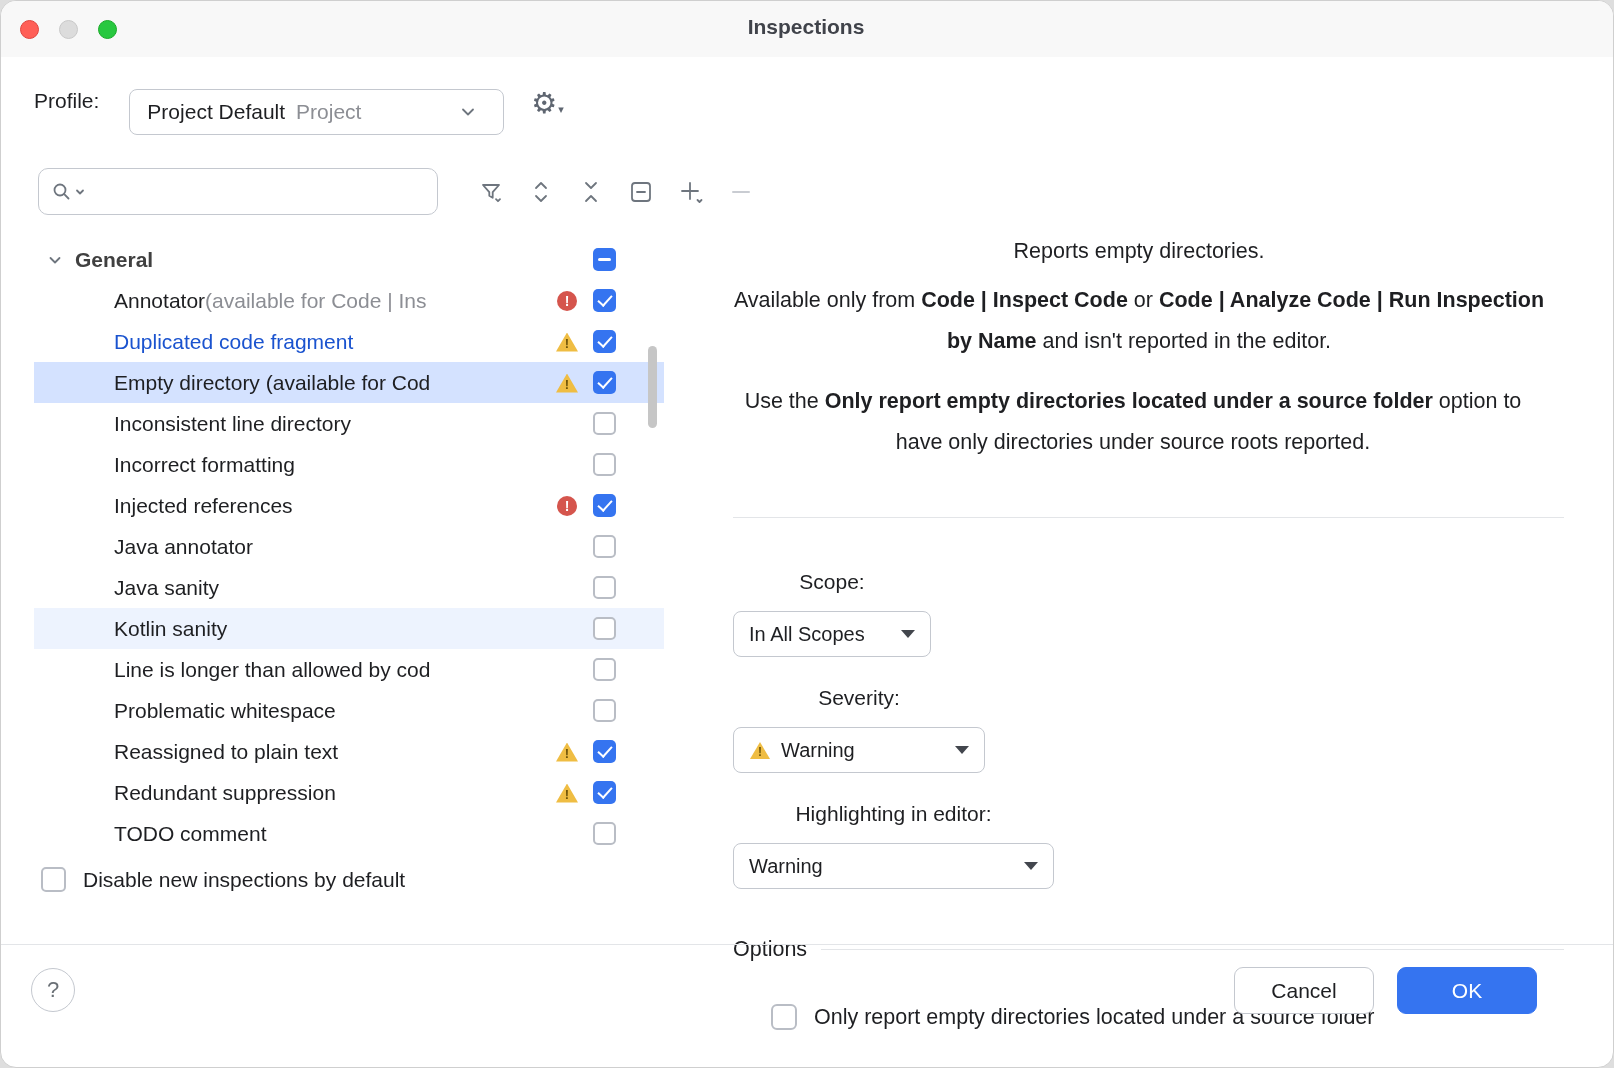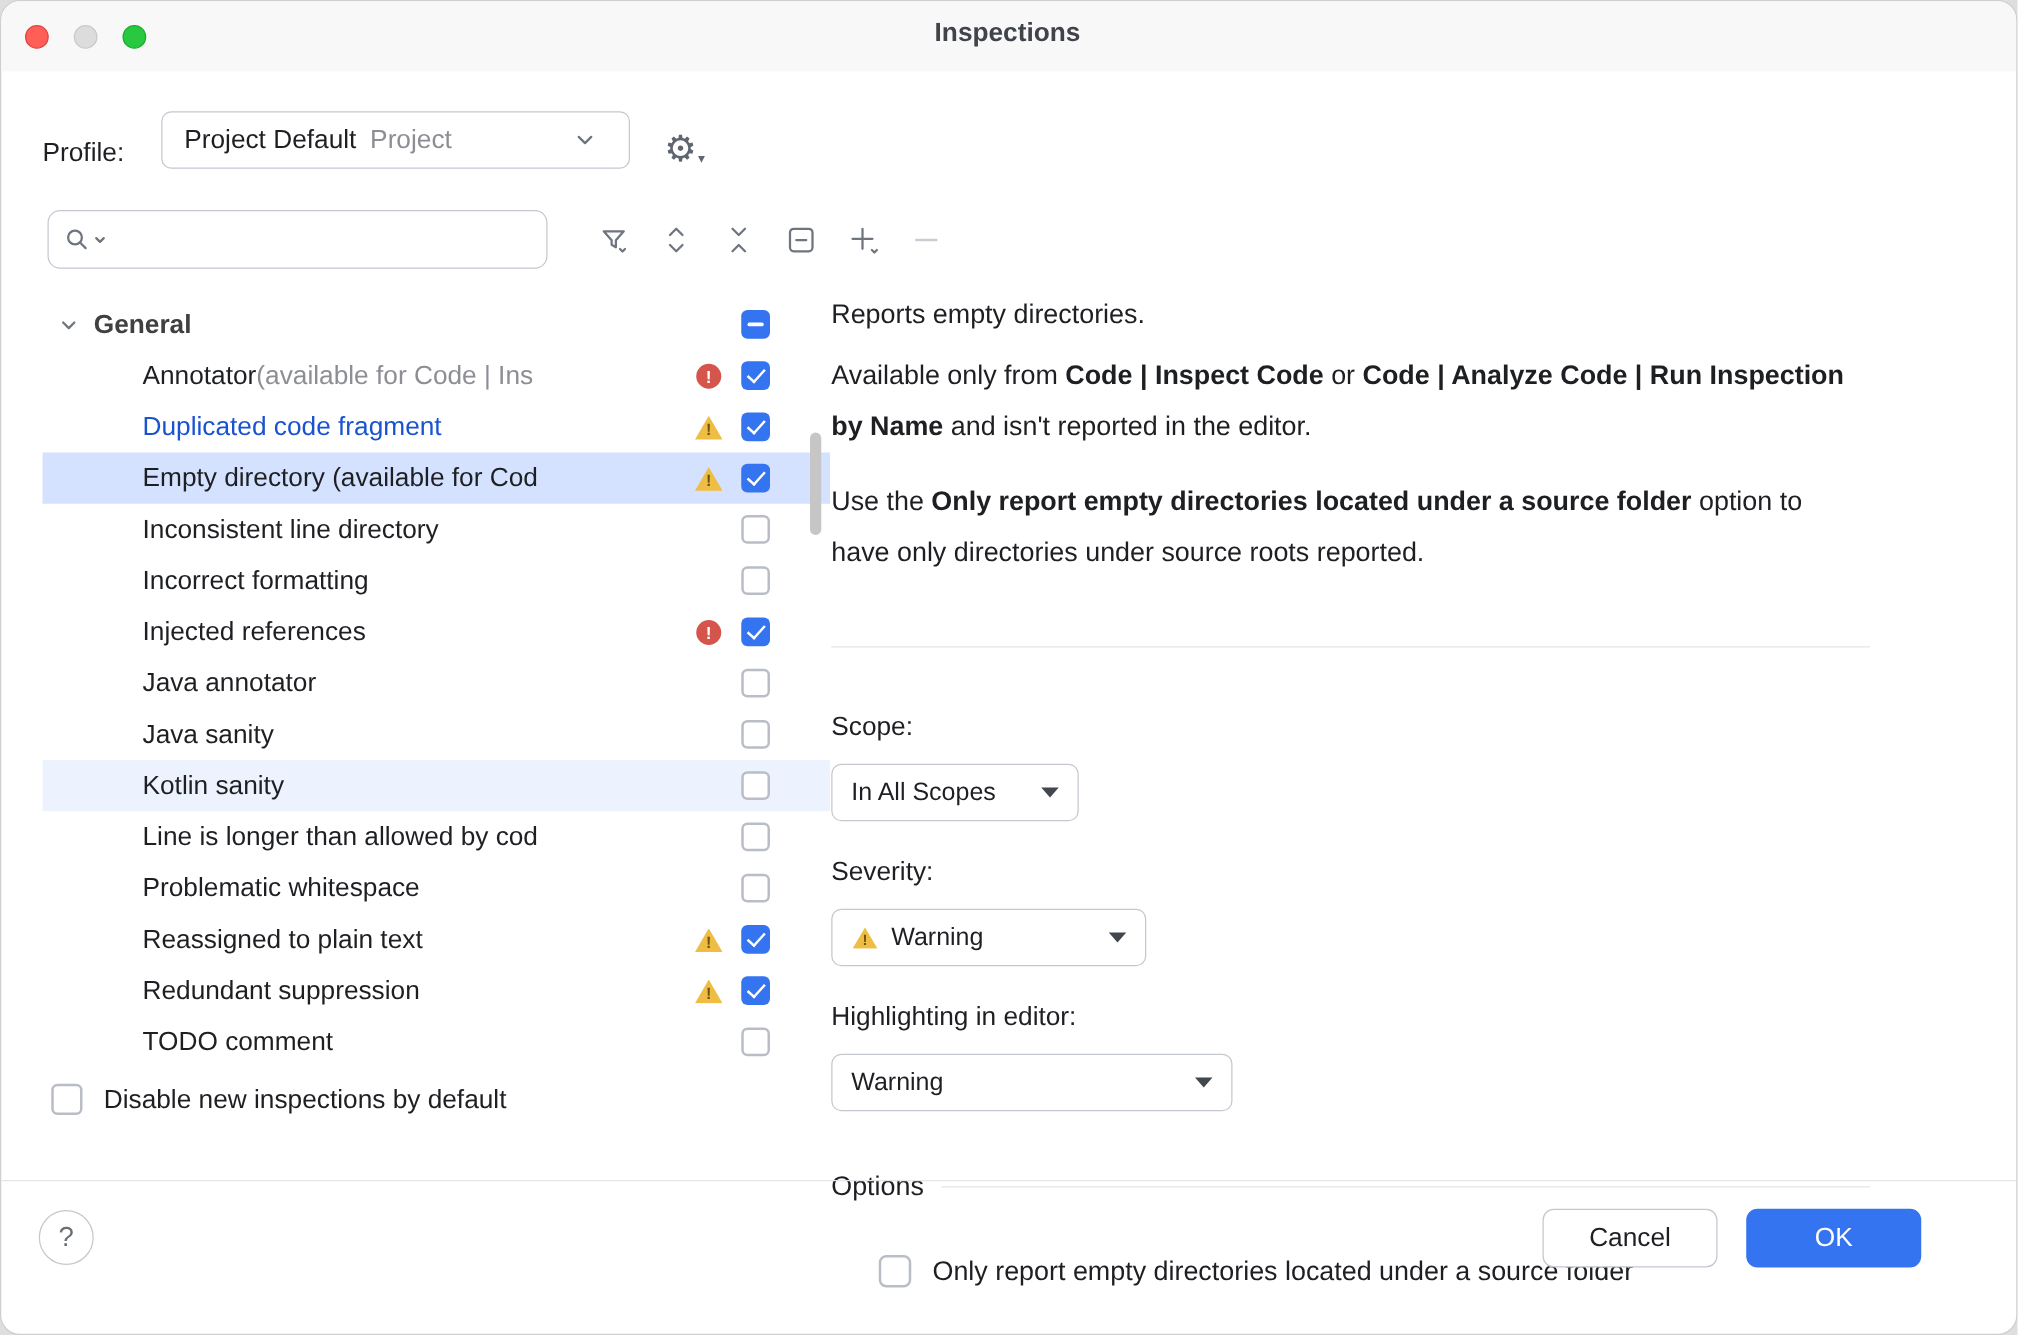--- a/index.html
+++ b/index.html
@@ -16,21 +16,21 @@
   }
   
   .titlebar { position:absolute; top:0; left:0; right:0; height:56px; background:#f8f8f8; }
   .lights { position:absolute; left:19px; top:19px; display:flex; gap:20px; }
   .light { width:19px; height:19px; border-radius:50%; }
   .light.red { background:#ff5f57; border:0.5px solid #e0443e; }
   .light.yellow { background:#dcdcdc; border:0.5px solid #c9c9c9; }
   .light.green { background:#28c840; border:0.5px solid #1aab29; }
   .title { position:absolute; top:14px; left:0; right:2px; text-align:center; font-size:21px; font-weight:700; color:#40434a; }
   
-  .profile-row { position:absolute; top:88px; left:33px; display:flex; align-items:flex-end; }
+  .profile-row { position:absolute; top:88px; left:33px; display:flex; align-items:flex-start; }
   .profile-label { font-size:21px; color:#1e1f22; }
   .profile-select {
     margin-left:30px; width:375px; height:46px; border:1px solid #c4c8cf; border-radius:8px;
     display:flex; align-items:center; padding:0 25px 0 17px; background:#fff;
   }
   .profile-value { font-size:21px; color:#1e1f22; }
   .profile-scope { font-size:21px; color:#8c8e94; margin-left:11px; }
   .chev-svg { margin-left:auto; }
   .gear-btn { margin-left:27px; display:flex; align-items:flex-end; cursor:default; }
   .gear-glyph { font-size:29px; color:#5f6671; line-height:1; }
@@ -82,21 +82,21 @@
   }
   .cb.indeterminate { background:#3574f0; }
   .cb.indeterminate::after {
     content:""; position:absolute; left:5px; top:10px; width:13px; height:3px; background:#fff; border-radius:1.5px;
   }
   .scroll-thumb { position:absolute; right:7px; top:113px; width:9px; height:82px; background:#c6c6c6; border-radius:5px; }
   .disable-row { position:absolute; top:866px; left:40px; display:flex; align-items:center; }
   .disable-row .cb { width:25px; height:25px; }
   .disable-row .lbl { margin-left:17px; font-size:21px; }
   
-  .details { position:absolute; top:234px; left:664px; width:831px; }
+  .details { position:absolute; top:234px; left:732px; width:831px;text-align:center; }
   .details p { font-size:21.5px; line-height:41px; max-width:812px; }
   .details .p1 { line-height:32px; margin-bottom:13px; }
   .details .p3 { margin-top:19px; max-width:800px; }
   .details b { font-weight:700; }
   .divider { height:1px; background:#e3e5e8; margin-top:54px; }
   .controls { display:flex; gap:29px; margin-top:52px;flex-direction:column; }
   .ctl-label { font-size:21px; margin-bottom:17px; }
   .dd {
     height:46px; border:1px solid #c4c8cf; border-radius:8px; background:#fff;
     display:flex; align-items:center; padding:0 15px; font-size:20px;

